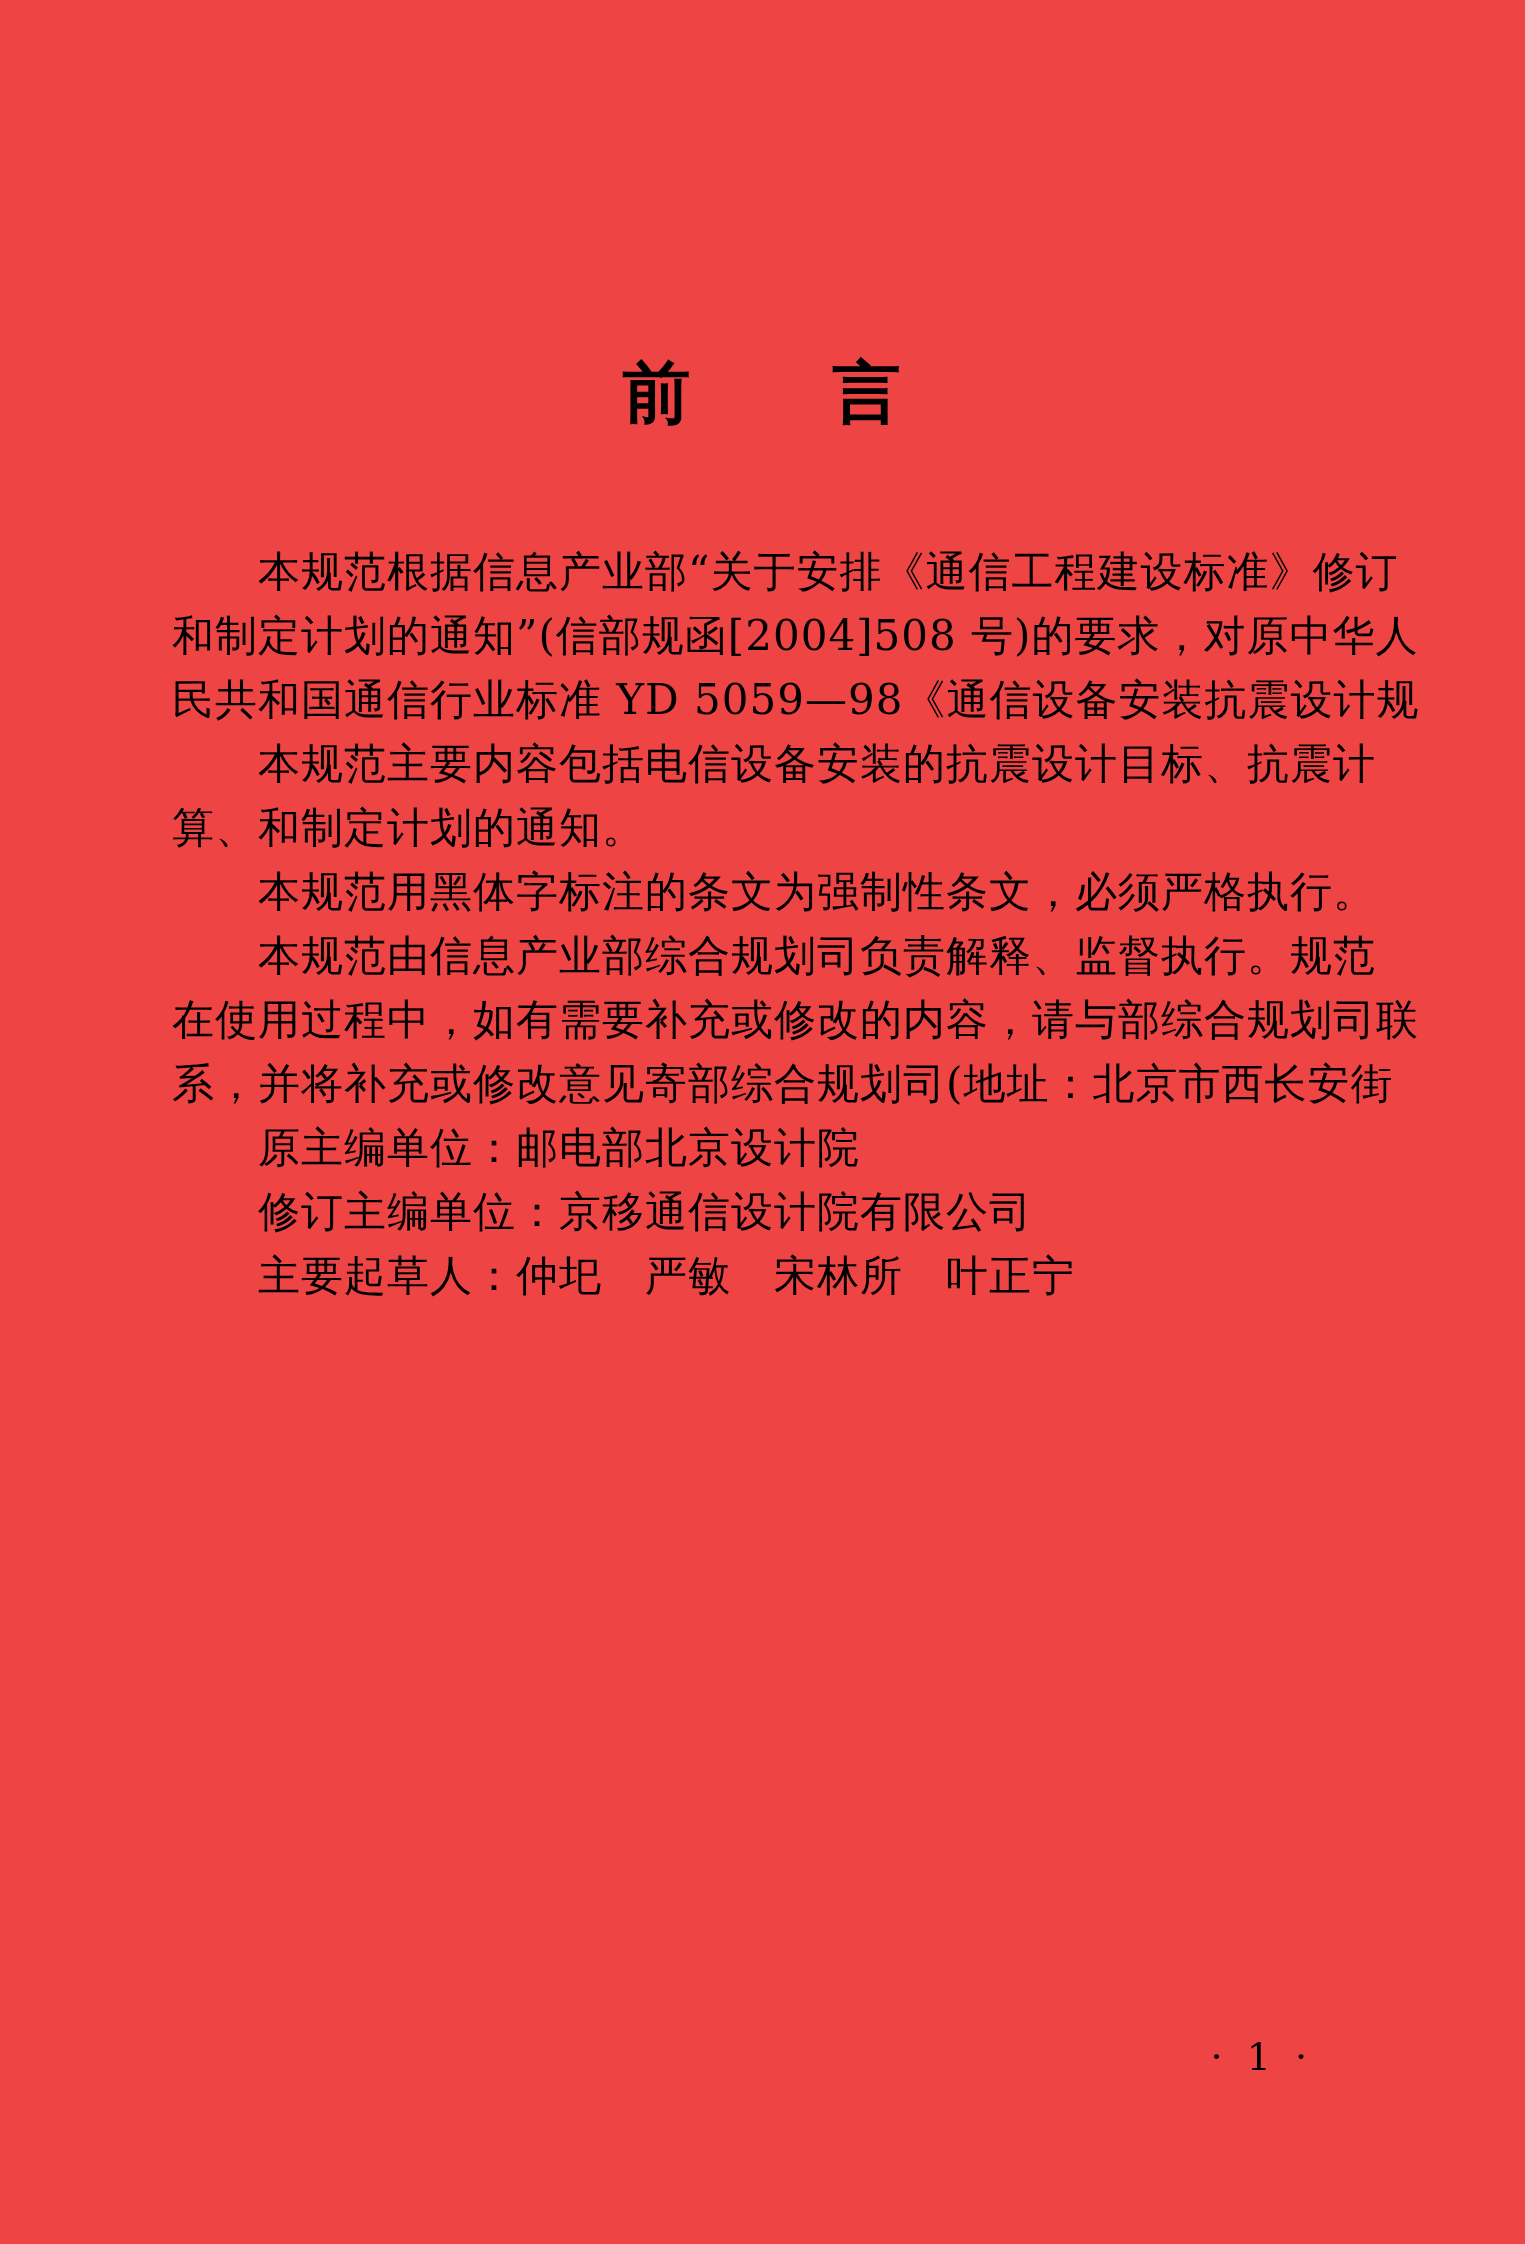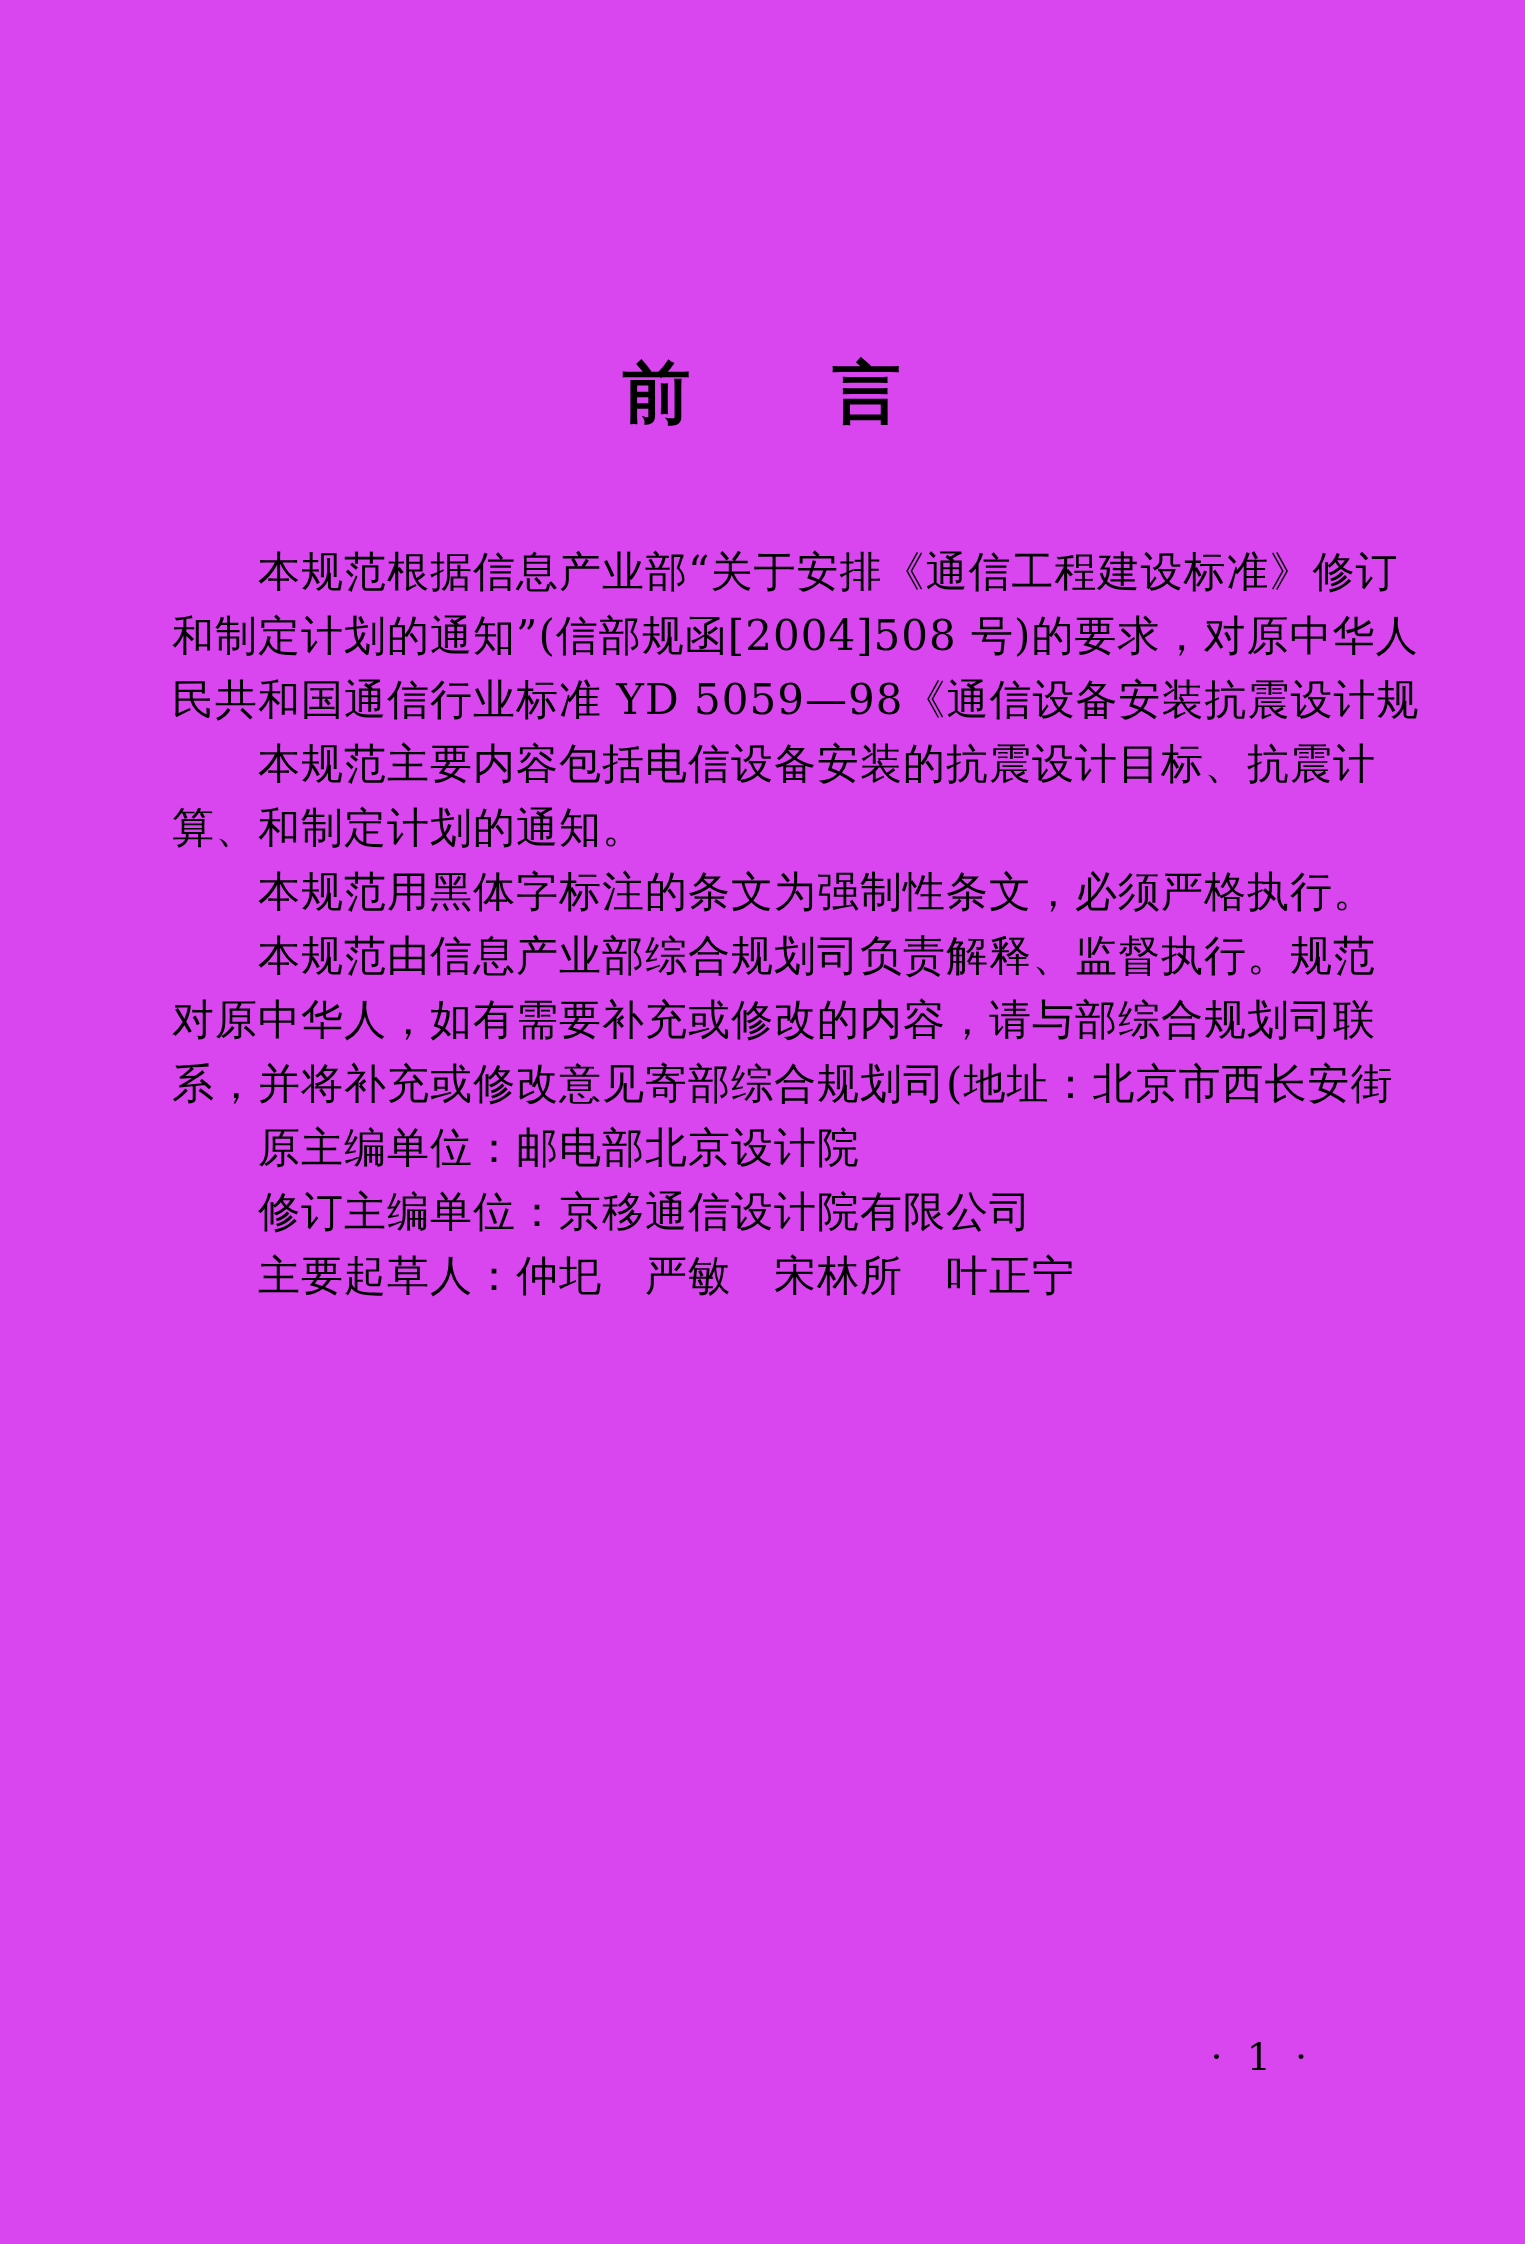--- a/index.html
+++ b/index.html
@@ -4,21 +4,21 @@
 <style>
   html, body {
     margin: 0;
     padding: 0;
     background: #ffffff;
   }
   .page {
     position: relative;
     width: 1525px;
     height: 2244px;
-    background: #d946ef;
+    background: #ef4444;
     color: #000000;
     font-family: "DejaVu Serif", "Liberation Serif", serif;
     overflow: hidden;
   }
   .foreword-title {
     position: absolute;
     top: 358px;
     left: 0;
     width: 100%;
     text-align: center;
@@ -62,21 +62,21 @@
   <div class="foreword-title">前　　言</div>
 
   <div class="body-text">
     <div class="text-line indent">本规范根据信息产业部“关于安排《通信工程建设标准》修订</div>
     <div class="text-line">和制定计划的通知”(信部规函[2004]508 号)的要求，对原中华人</div>
     <div class="text-line">民共和国通信行业标准 YD 5059—98《通信设备安装抗震设计规</div>
     <div class="text-line indent">本规范主要内容包括电信设备安装的抗震设计目标、抗震计</div>
     <div class="text-line">算、和制定计划的通知。</div>
     <div class="text-line indent">本规范用黑体字标注的条文为强制性条文，必须严格执行。</div>
     <div class="text-line indent">本规范由信息产业部综合规划司负责解释、监督执行。规范</div>
-    <div class="text-line">对原中华人，如有需要补充或修改的内容，请与部综合规划司联</div>
+    <div class="text-line">在使用过程中，如有需要补充或修改的内容，请与部综合规划司联</div>
     <div class="text-line">系，并将补充或修改意见寄部综合规划司(地址：北京市西长安街</div>
     <div class="text-line indent">原主编单位：邮电部北京设计院</div>
     <div class="text-line indent">修订主编单位：京移通信设计院有限公司</div>
     <div class="text-line indent">主要起草人：仲圯　严敏　宋林所　叶正宁</div>
   </div>
 
   <div class="page-number">· 1 ·</div>
 
 </div>
 

